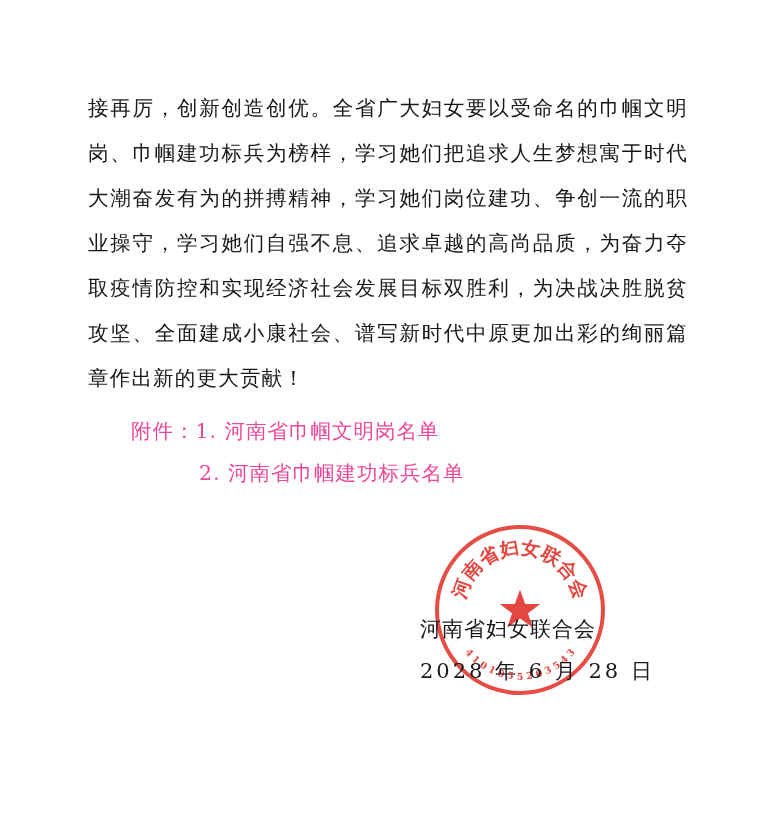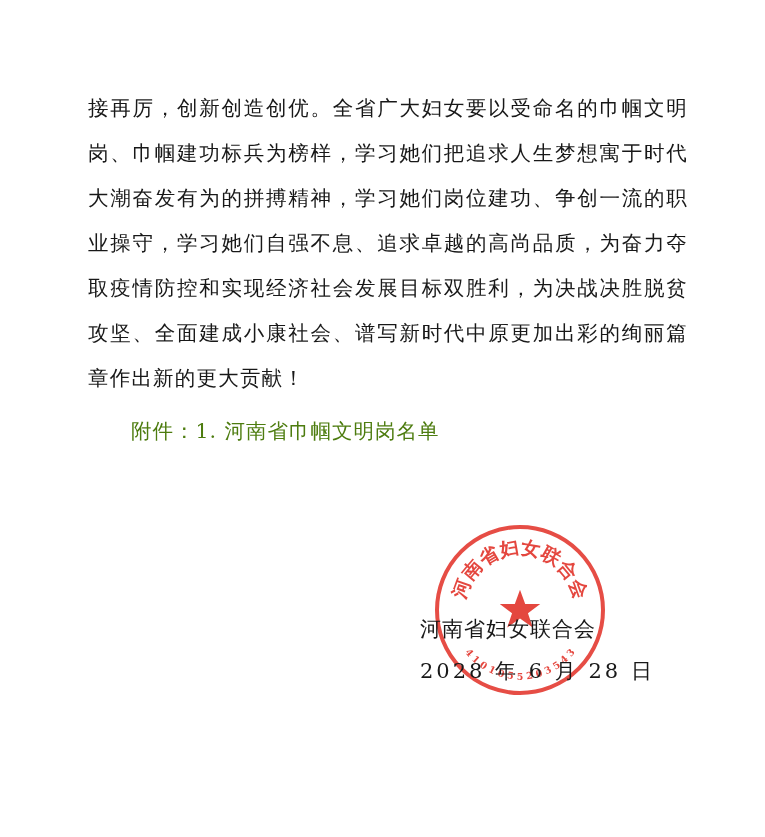--- a/index.html
+++ b/index.html
@@ -32,21 +32,21 @@
     margin: 0;
     text-indent: 0;
   }
   .attachments {
     position: absolute;
     left: 131px;
     top: 410px;
     font-size: 20.5px;
     line-height: 42px;
     letter-spacing: 1px;
-    color: #4d7c0f;
+    color: #ec4899;
   }
   .attach-line {
     white-space: nowrap;
   }
   .attach-line.second {
     padding-left: 68px;
   }
   .signature {
     position: absolute;
     left: 420px;
@@ -113,20 +113,21 @@
 <body>
 
 <div id="page">
 
   <div class="body-text">
     <p>接再厉，创新创造创优。全省广大妇女要以受命名的巾帼文明岗、巾帼建功标兵为榜样，学习她们把追求人生梦想寓于时代大潮奋发有为的拼搏精神，学习她们岗位建功、争创一流的职业操守，学习她们自强不息、追求卓越的高尚品质，为奋力夺取疫情防控和实现经济社会发展目标双胜利，为决战决胜脱贫攻坚、全面建成小康社会、谱写新时代中原更加出彩的绚丽篇章作出新的更大贡献！</p>
   </div>
 
   <div class="attachments">
     <div class="attach-line"><span>附件：</span><span>1. 河南省巾帼文明岗名单</span></div>
+    <div class="attach-line second"><span>2. 河南省巾帼建功标兵名单</span></div>
   </div>
 
   <div class="seal">
     <div class="seal-ring"></div>
     <div class="seal-arc-text" id="seal-arc">
         <span style="transform: translate(-58.2609px, -21.2052px) rotate(290deg) translate(-50%, -50%);">河</span>
         <span style="transform: translate(-47.4948px, -39.8528px) rotate(310deg) translate(-50%, -50%);">南</span>
         <span style="transform: translate(-31px, -53.6936px) rotate(330deg) translate(-50%, -50%);">省</span>
         <span style="transform: translate(-10.7662px, -61.0581px) rotate(350deg) translate(-50%, -50%);">妇</span>
         <span style="transform: translate(10.7662px, -61.0581px) rotate(370deg) translate(-50%, -50%);">女</span>

